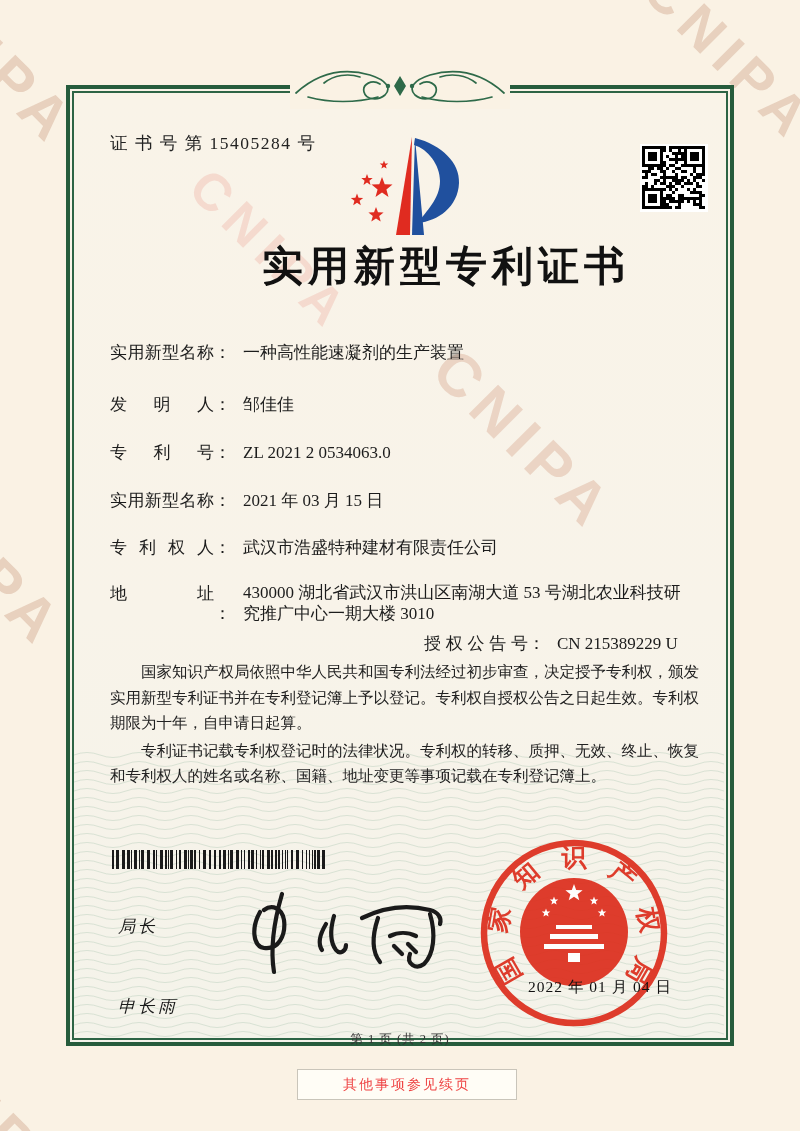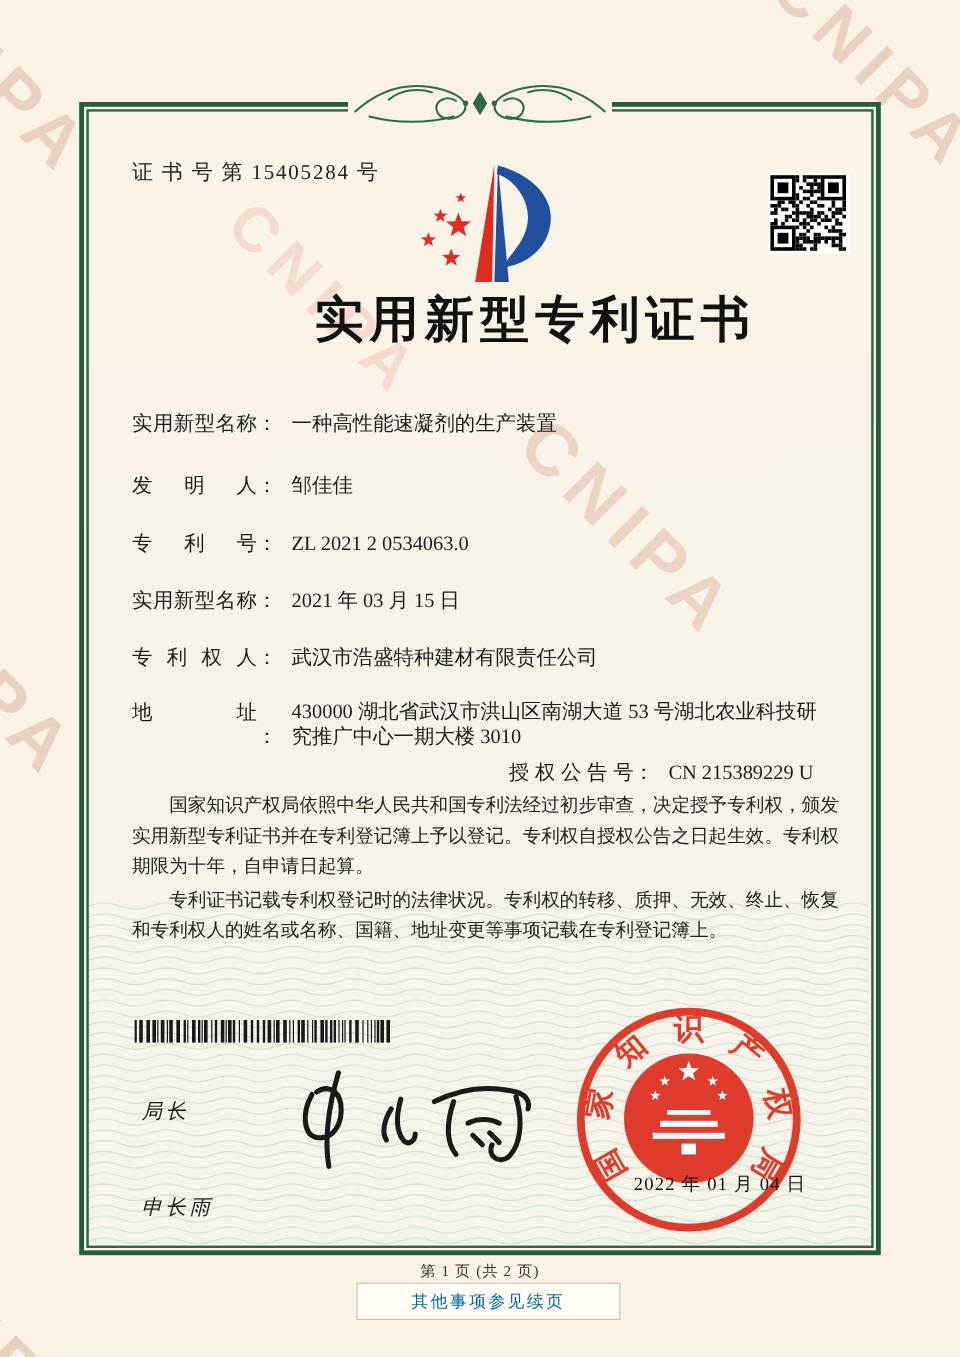--- a/index.html
+++ b/index.html
@@ -23,24 +23,24 @@
   .row .val{margin-left:12px;}
   .row .val.wrap{display:inline-block;width:452px;white-space:normal;line-height:21px;}
   .pair2{position:absolute;left:314px;top:0;}
   .paras{position:absolute;left:40px;top:570px;width:592px;font-size:15.5px;line-height:25.5px;color:#222;}
   .paras p{margin:0 0 2px 0;text-indent:2em;}
   .officer{position:absolute;left:48px;font-family:"Liberation Sans",sans-serif;
            font-size:17px;letter-spacing:3px;color:#1a1a1a;font-style:italic;}
   .seal-date{position:absolute;left:430px;top:888px;width:200px;text-align:center;
              font-size:15.5px;color:#111;letter-spacing:1px;z-index:6;}
   .page-info{position:absolute;left:0;top:942px;width:100%;text-align:center;
-             font-size:12.5px;color:#333;letter-spacing:1px;margin-top:20px;}
+             font-size:12.5px;color:#333;letter-spacing:1px;}
   .note-box{position:absolute;left:297px;top:1069px;width:218px;height:29px;background:#fffdf6;
             border:1px solid #c9c5ba;z-index:3;display:flex;align-items:center;justify-content:center;
-            font-size:14px;letter-spacing:2px;color:#0369a1;}
+            font-size:14px;letter-spacing:2px;color:#ef4444;}
   svg{display:block;}
   .abs{position:absolute;}
 </style>
 </head>
 <body>
 
 <div class="page">
 
   <span class="wm" style="left:-70px;top:-50px;">CNIPA</span>
   <span class="wm" style="left:676px;top:-44px;font-size:56px;">CNIPA</span>

